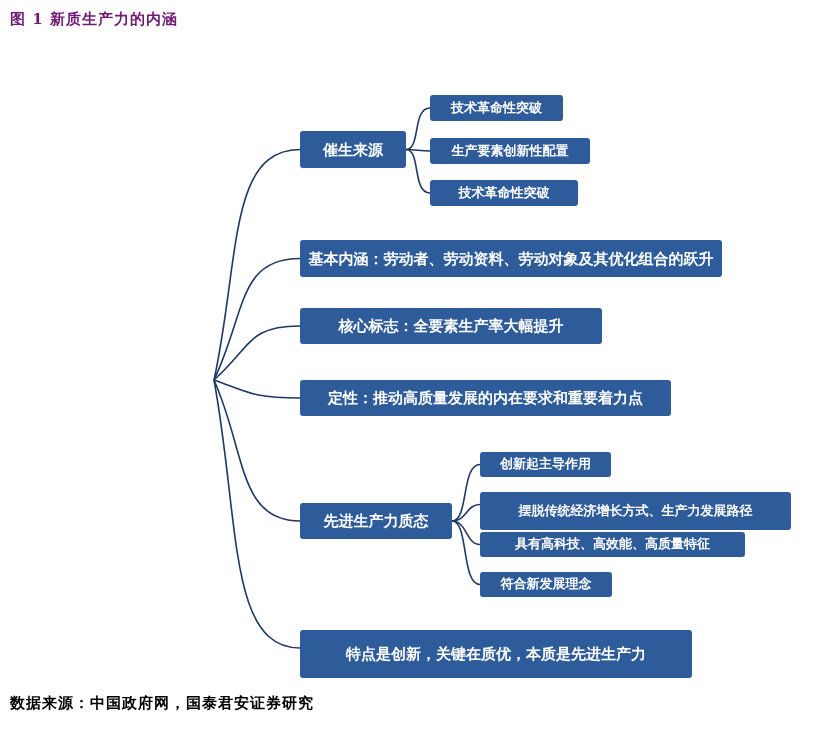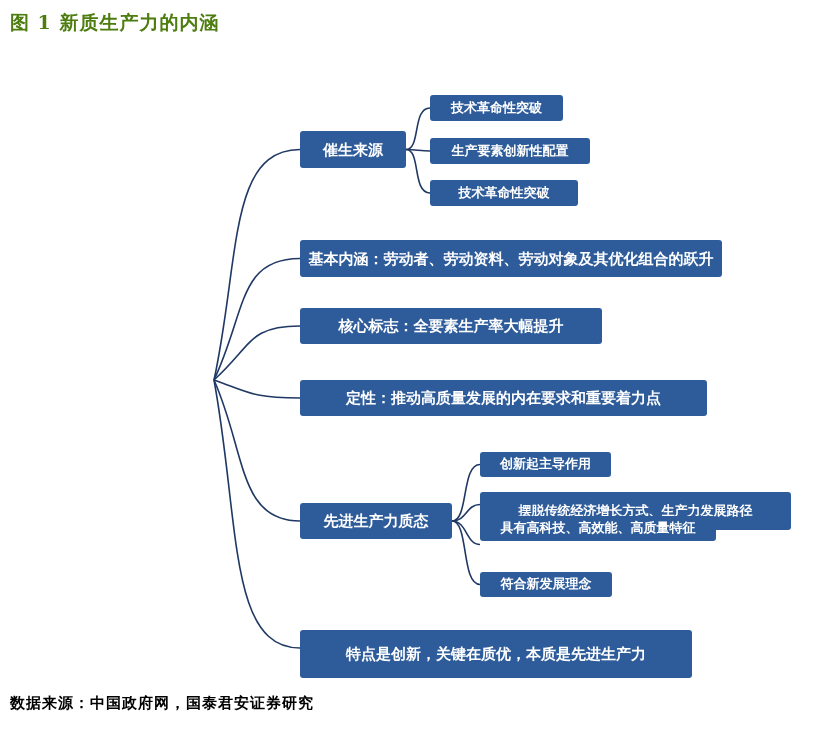--- a/index.html
+++ b/index.html
@@ -9,21 +9,21 @@
   }
   *{margin:0;padding:0;box-sizing:border-box;}
   html,body{background:#ffffff;}
   body{
     font-family:"Liberation Sans", sans-serif;
     width:834px;height:739px;position:relative;overflow:hidden;
   }
   .canvas{position:absolute;left:0;top:0;width:834px;height:739px;}
   .figure-title{
     position:absolute;left:10px;top:10px;
-    font-size:19px;font-weight:bold;color:#4d7c0f;
+    font-size:15px;font-weight:bold;color:#701a75;
     font-family:"DejaVu Serif","Liberation Serif",serif;
     letter-spacing:1px;
   }
   .source-note{
     position:absolute;left:10px;top:694px;
     font-size:15px;font-weight:bold;color:#000000;
     font-family:"DejaVu Serif","Liberation Serif",serif;
     letter-spacing:1px;
   }
   svg.connectors{position:absolute;left:0;top:0;width:834px;height:739px;}
@@ -70,25 +70,25 @@
 
   <div class="node branch" style="left:300px;top:131px;width:106px;height:37px;">催生来源</div>
   <div class="node leaf" style="left:430px;top:95px;width:133px;height:26px;">技术革命性突破</div>
   <div class="node leaf" style="left:430px;top:138px;width:160px;height:26px;">生产要素创新性配置</div>
   <div class="node leaf" style="left:430px;top:180px;width:148px;height:26px;">技术革命性突破</div>
 
   <div class="node branch" style="left:300px;top:308px;width:302px;height:36px;">核心标志：全要素生产率大幅提升</div>
 
   <div class="node branch" style="left:300px;top:240px;width:422px;height:37px;">基本内涵：劳动者、劳动资料、劳动对象及其优化组合的跃升</div>
 
-  <div class="node branch" style="left:300px;top:380px;width:407px;height:36px;">定性：推动高质量发展的内在要求和重要着力点</div>
+  <div class="node branch" style="left:300px;top:380px;width:371px;height:36px;">定性：推动高质量发展的内在要求和重要着力点</div>
 
   <div class="node branch" style="left:300px;top:503px;width:152px;height:36px;">先进生产力质态</div>
   <div class="node leaf" style="left:480px;top:452px;width:131px;height:25px;">创新起主导作用</div>
   <div class="node leaf" style="left:480px;top:492px;width:311px;height:38px;">摆脱传统经济增长方式、生产力发展路径</div>
-  <div class="node leaf" style="left:480px;top:516px;width:236px;height:25px;">具有高科技、高效能、高质量特征</div>
+  <div class="node leaf" style="left:480px;top:532px;width:265px;height:25px;">具有高科技、高效能、高质量特征</div>
   <div class="node leaf" style="left:480px;top:572px;width:132px;height:25px;">符合新发展理念</div>
 
   <div class="node branch" style="left:300px;top:630px;width:392px;height:48px;">特点是创新，关键在质优，本质是先进生产力</div>
 
   <div class="source-note">数据来源：中国政府网，国泰君安证券研究</div>
 
 </div>
 
 </body></html>

